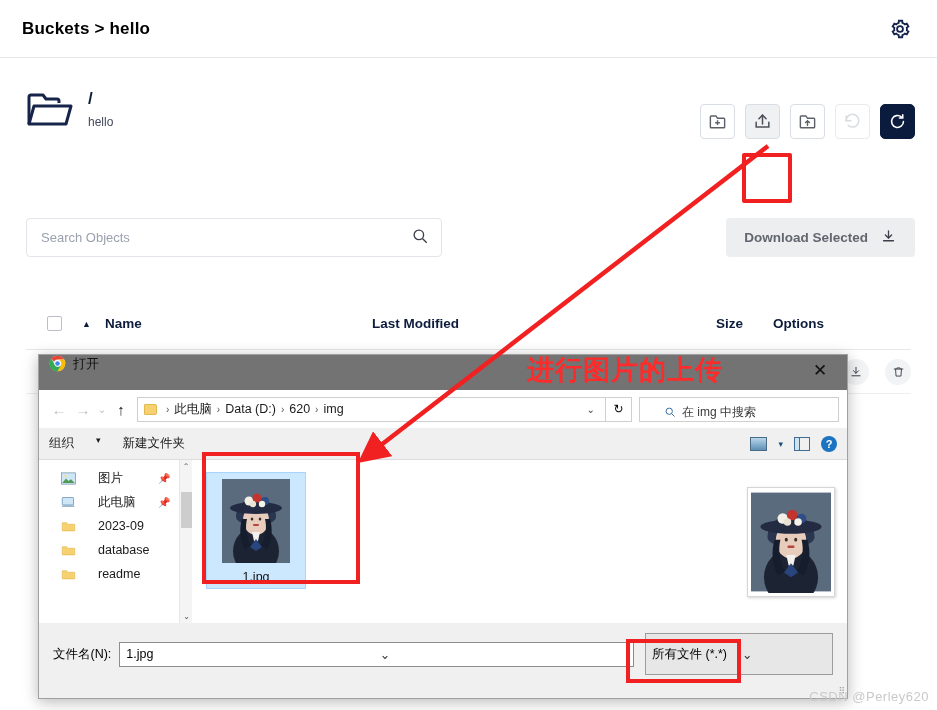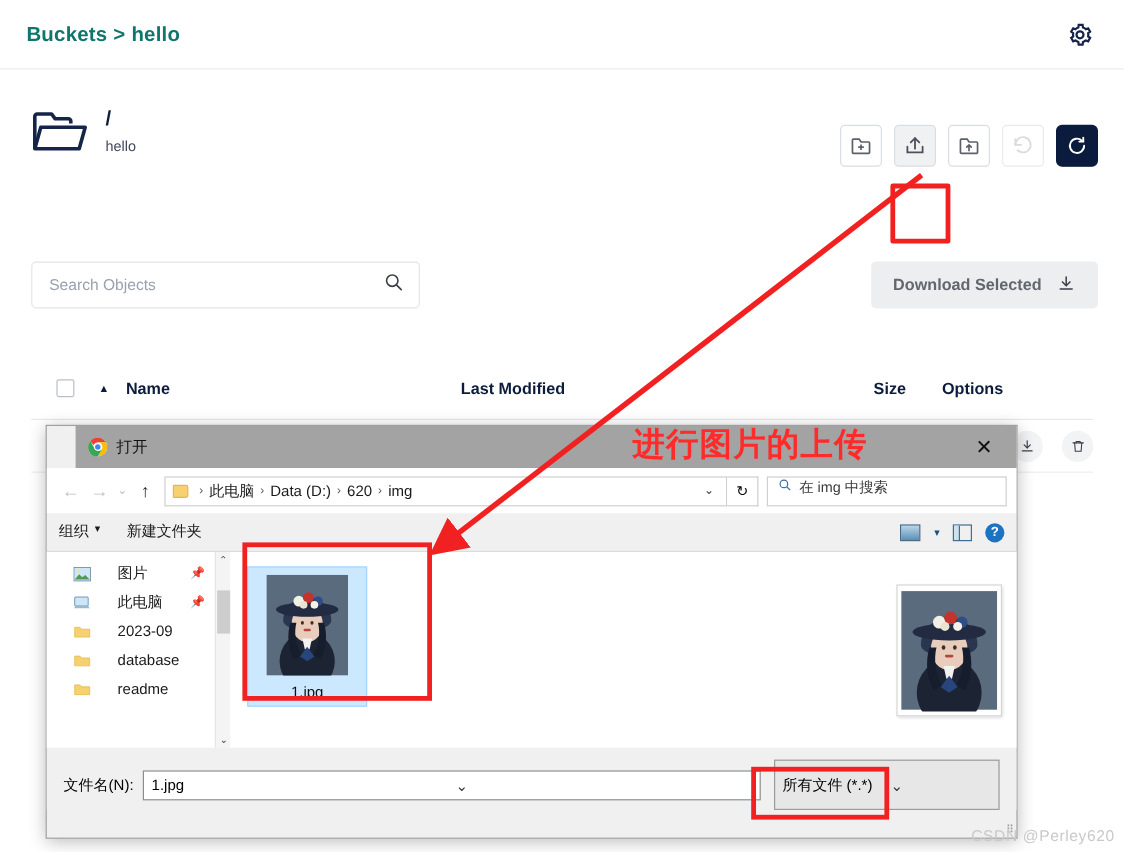--- a/index.html
+++ b/index.html
@@ -12,21 +12,21 @@
   }
 
   
   #app { position:absolute; inset:0; background:#ffffff; }
 
   .app-header {
     position:absolute; left:0; top:0; width:937px; height:58px;
     background:#ffffff; border-bottom:1px solid #e6e8ec;
     display:flex; align-items:center; padding:0 22px;
   }
-  .crumb-title { font-size:17px; font-weight:bold; letter-spacing:.2px; color:#0f766e; }
+  .crumb-title { font-size:17px; font-weight:bold; letter-spacing:.2px; color:#000000; }
   .header-right { margin-left:auto; display:flex; align-items:center; }
   .gear-btn { width:30px; height:30px; display:flex; align-items:center; justify-content:center; cursor:pointer; }
 
   .app-body { position:absolute; left:0; top:58px; width:937px; height:652px; background:#fff; }
 
   .folder-row { position:absolute; left:26px; top:30px; display:flex; align-items:flex-start; }
   .folder-icon { width:48px; height:42px; margin-right:14px; }
   .folder-texts { padding-top:2px; }
   .folder-slash { font-size:17px; font-weight:bold; line-height:18px; color:#0d1c3d; }
   .folder-sub { font-size:12px; color:#43485a; margin-top:7px; }
@@ -40,21 +40,21 @@
   .tb-btn.hovered { background:#f0f1f3; }
   .tb-btn.disabled { border-color:#e8eaee; cursor:default; }
   .tb-btn.primary { background:#0b1b3d; border-color:#0b1b3d; border-radius:5px; }
 
   .hl-upload {
     position:absolute; left:742px; top:95px; width:50px; height:50px;
     border:4px solid #f22121; border-radius:2px; pointer-events:none; z-index:6;
   }
 
   .search-box {
-    position:absolute; left:26px; top:160px; width:324px; height:39px;
+    position:absolute; left:26px; top:160px; width:416px; height:39px;
     border:1px solid #e3e5ea; border-radius:4px; background:#fff;
     display:flex; align-items:center; padding:0 12px;
   }
   .search-box input {
     border:0; outline:none; flex:1; font-size:13px; color:#4a4f5c;
     font-family:"Liberation Sans", sans-serif; background:transparent;
   }
   .search-box input::placeholder { color:#9aa0ae; }
 
   .act-btns { position:absolute; right:22px; top:160px; display:flex; gap:16px; }
@@ -69,66 +69,66 @@
   .thead {
     display:flex; align-items:center; height:52px;
     border-bottom:1px solid #e6e8ec; font-size:13.5px; font-weight:bold; color:#0d1c3d;
   }
   .trow {
     display:flex; align-items:center; height:44px;
     border-bottom:1px solid #eceef1; font-size:12.5px; color:#2a2f3a;
   }
   .c-check { width:56px; display:flex; justify-content:center; }
   .c-name { width:290px; display:flex; align-items:center; gap:9px; }
-  .c-mod  { width:276px;margin-left:12px; }
+  .c-mod  { width:276px; }
   .c-size { width:105px; text-align:right; padding-right:10px; }
   .c-opts { flex:1; display:flex; align-items:center; gap:16px; padding-left:20px; }
   .chk {
     width:15px; height:15px; border:1px solid #b9bec9; border-radius:2px; background:#fff;
     cursor:pointer; display:block;
   }
   .sort-arrow { font-size:9px; margin-right:5px; color:#0d1c3d; }
   .opt-ico {
     width:26px; height:26px; border-radius:50%; background:#f2f3f5;
     display:flex; align-items:center; justify-content:center; cursor:pointer;
   }
 
   
   #dialog {
     position:absolute; left:38px; top:354px; width:810px; height:345px;
     background:#f0f0f0; border:1px solid #a0a0a0; z-index:10;
     box-shadow:0 3px 14px rgba(0,0,0,.28);
     font-size:12.5px; color:#000;
   }
-  .dlg-title { height:35px; display:flex; align-items:center; padding:0 6px 0 10px; background:#a3a3a3;margin-left:24px; }
+  .dlg-title { height:35px; display:flex; align-items:flex-start; padding:0 6px 0 10px; background:#737373; }
   .chrome-ico { width:17px; height:17px; margin-right:7px; }
   .dlg-title-text { font-size:13px; color:#111; }
   .dlg-close { margin-left:auto; width:42px; height:30px; display:flex; align-items:center; justify-content:center; cursor:pointer; font-size:17px; color:#111; }
 
   .dlg-nav { height:38px; display:flex; align-items:center; padding:0 8px; background:#ffffff; }
   .nav-btn { width:24px; height:24px; display:flex; align-items:center; justify-content:center; font-size:15px; cursor:pointer; }
   .nav-btn.dim { color:#c2c2c2; }
   .nav-btn.dark { color:#1b1b1b; }
   .crumb-bar {
     flex:1; height:25px; border:1px solid #cfcfcf; background:#fff; display:flex; align-items:center;
     padding:0 4px 0 6px; margin-left:4px; margin-right:5px;
   }
   .crumb-folder { width:13px; height:11px; background:#f7d070; border:1px solid #e0b94f; border-radius:1px 2px 2px 1px; margin-right:6px; }
   .crumb-part { font-size:12.5px; color:#1a1a1a; padding:0 2px; cursor:pointer; }
   .crumb-sep { color:#555; font-size:10px; padding:0 3px; }
   .crumb-caret { margin-left:auto; font-size:10px; color:#444; padding:0 6px; cursor:pointer; }
   .refresh-btn { width:26px; height:25px; border:1px solid #cfcfcf; border-left:0; background:#fff; display:flex; align-items:center; justify-content:center; font-size:12px; cursor:pointer; margin-left:-5px; margin-right:7px; }
   .dlg-search {
     width:200px; height:25px; border:1px solid #cfcfcf; background:#fff;
-    display:flex; align-items:flex-start; padding:0 8px; gap:6px;
+    display:flex; align-items:flex-end; padding:0 24px; gap:6px;
   }
   .dlg-search-ph { font-size:12px; color:#3a3a3a; }
 
   .dlg-cmd { height:32px; display:flex; align-items:center; padding:0 10px; background:#f0f0f0; border-bottom:1px solid #dcdcdc; }
-  .cmd-item { font-size:12.5px; color:#1a1a1a; margin-right:22px; cursor:pointer; display:flex; align-items:flex-start; gap:5px; }
+  .cmd-item { font-size:12.5px; color:#1a1a1a; margin-right:22px; cursor:pointer; display:flex; align-items:flex-start; gap:22px; }
   .cmd-right { margin-left:auto; display:flex; align-items:center; gap:11px; }
   .view-ico { width:17px; height:14px; border:1px solid #4a6a86; background:linear-gradient(#b9d6ea,#5d8fb5); }
   .pane-ico { width:16px; height:14px; border:1px solid #3f6d95; display:flex; }
   .pane-ico i { display:block; width:5px; border-right:1px solid #3f6d95; background:#cfe0ee; }
   .help-ico { width:16px; height:16px; border-radius:50%; background:#1c73c2; color:#fff; font-size:11px; font-weight:bold; display:flex; align-items:center; justify-content:center; cursor:pointer; }
 
   .dlg-main { display:flex; height:163px; background:#fff; }
   .dlg-side { width:140px; background:#fff; padding-top:6px; }
   .side-item { height:24px; display:flex; align-items:center; padding-left:22px; font-size:12.5px; color:#1a1a1a; cursor:pointer; gap:22px; }
   .si-ico { width:15px; height:13px; flex:0 0 auto; }

